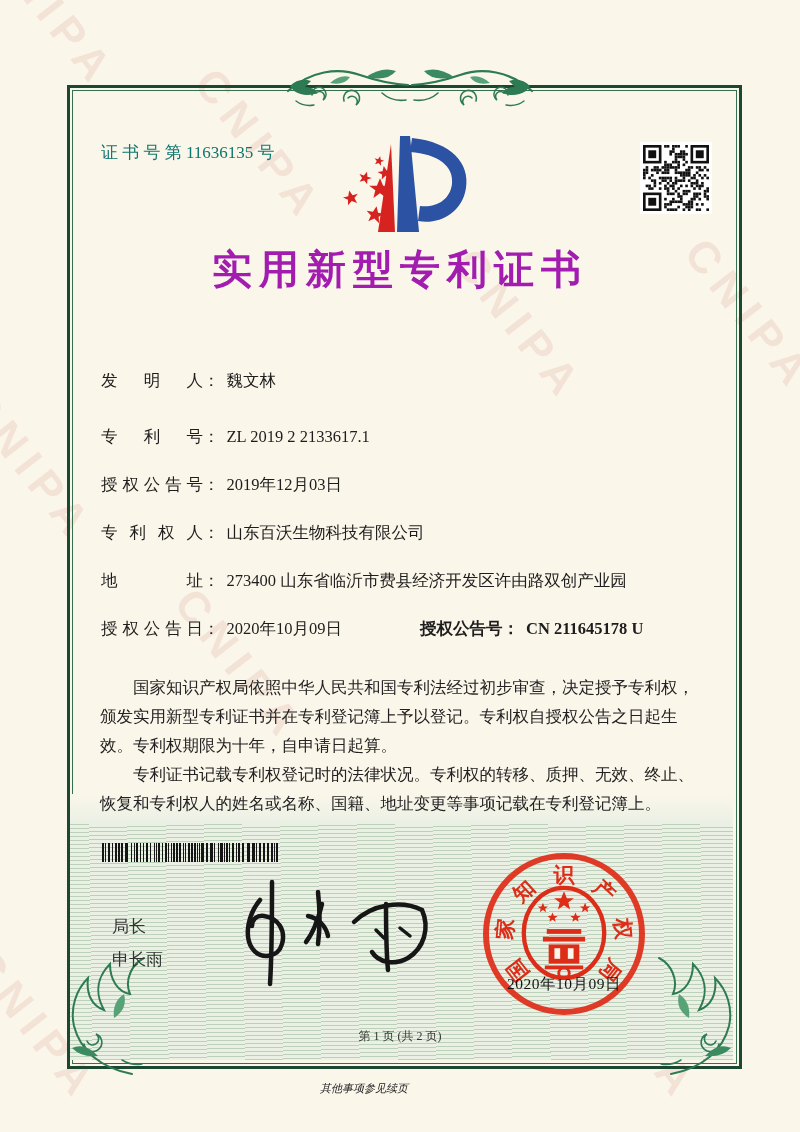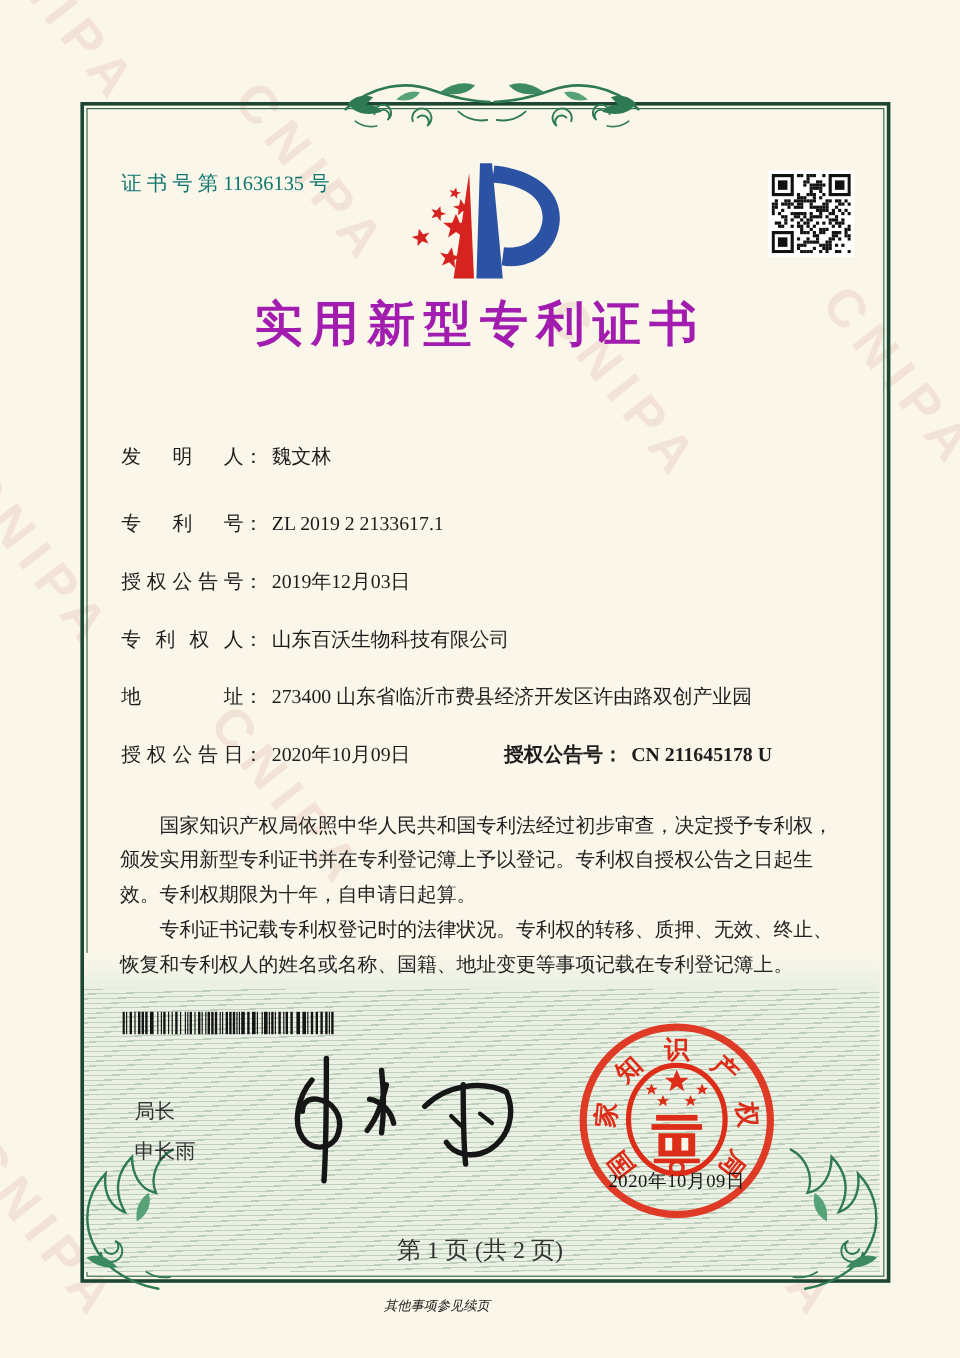--- a/index.html
+++ b/index.html
@@ -33,21 +33,21 @@
   .barcode{position:absolute;left:102px;top:843px;}
   .signer{position:absolute;left:112px;top:910px;font-family:Liberation Serif, serif;
       font-size:17px;color:#333;line-height:33px;}
   .signature{position:absolute;left:226px;top:870px;}
   .seal{position:absolute;left:483px;top:853px;width:162px;height:162px;}
   .seal-ring{position:absolute;inset:0;border:6px solid rgba(222,43,22,.92);border-radius:50%;}
   .seal-char{position:absolute;left:50%;top:50%;font-size:21px;font-weight:700;color:#dd2c17;}
   .seal-emblem{position:absolute;left:50%;top:50%;transform:translate(-50%,-53%);}
   .seal-date{position:absolute;left:50%;top:121px;transform:translateX(-50%);font-size:15.5px;
       color:#151515;white-space:nowrap;letter-spacing:.5px;}
-  .page-info{position:absolute;left:0;top:1028px;width:100%;text-align:center;font-size:20px;color:#333;}
+  .page-info{position:absolute;left:0;top:1028px;width:100%;text-align:center;font-size:12px;color:#333;}
   .note{position:absolute;left:320px;top:1081px;font-size:11px;font-style:italic;color:#222;}
   .orn{position:absolute;}
 </style>
 </head>
 <body>
 
 <div class="page">
 
   <span class="wm" style="left:-38px;top:-14px">CNIPA</span>
   <span class="wm" style="left:170px;top:120px">CNIPA</span>

